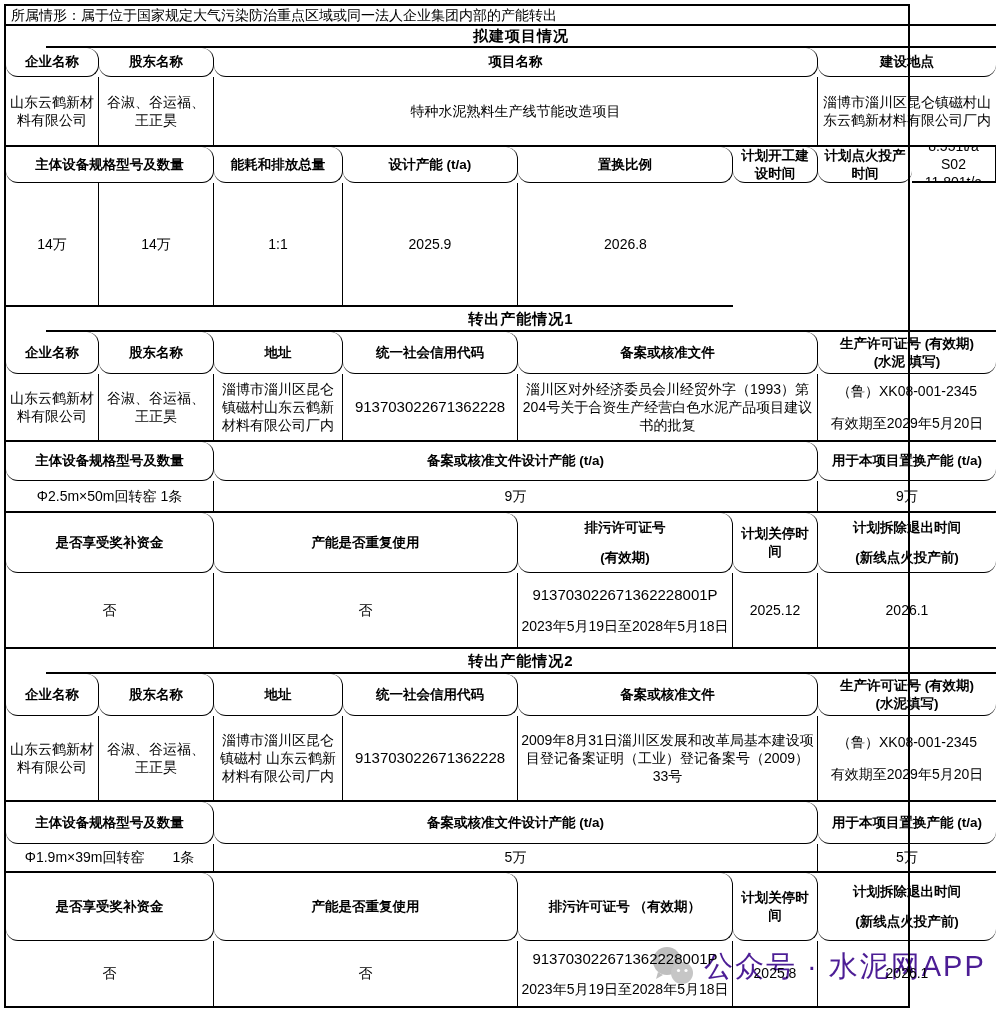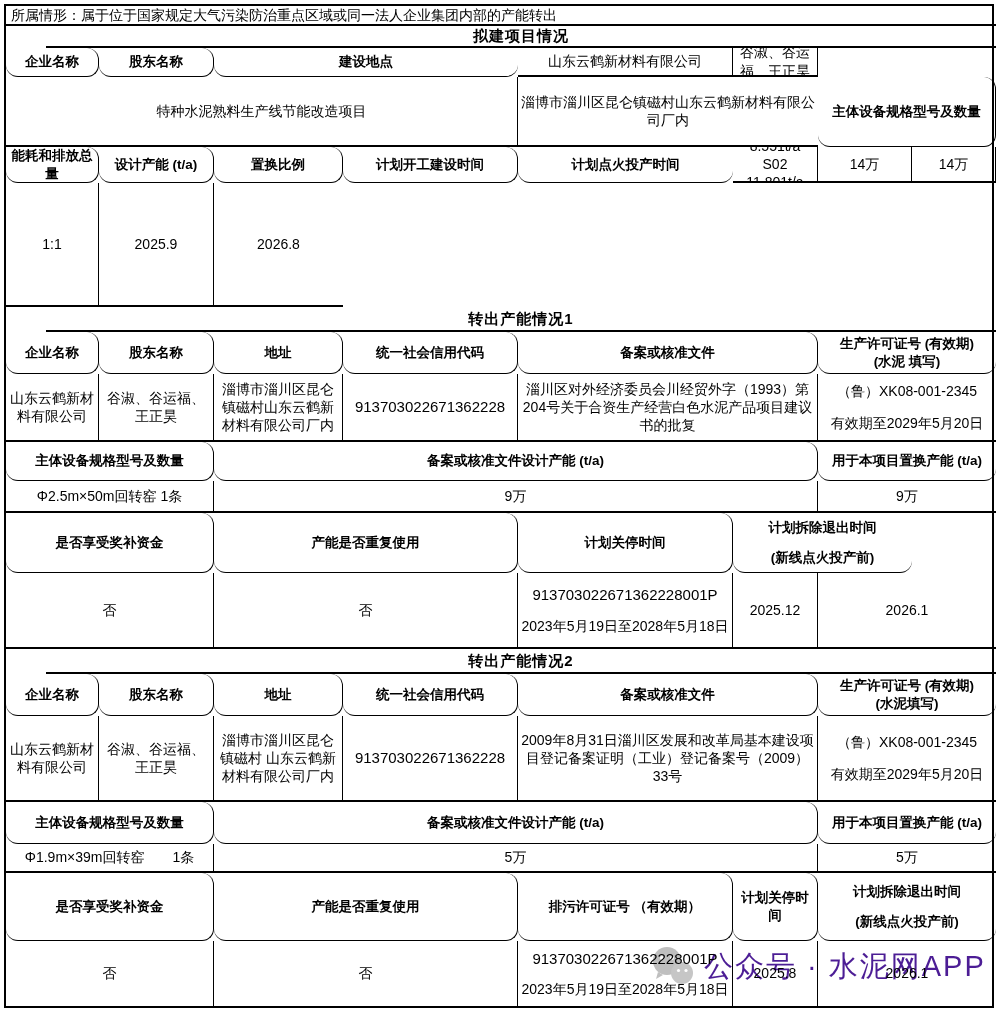--- a/index.html
+++ b/index.html
@@ -2,21 +2,21 @@
 <html><head>
 <meta charset="utf-8">
 <style>
   html,body{margin:0;padding:0;background:#ffffff;}
   body{
     width:1000px;height:1009px;position:relative;
     font-family:"Liberation Sans","DejaVu Sans",sans-serif;
     color:#000;
   }
   .tbl{
-    position:absolute;left:4px;top:4px;width:990px;
+    position:absolute;left:4px;top:4px;width:906px;
     display:grid;
     grid-template-columns:93px 115px 129px 175px 215px 85px 94px 84px;
     grid-template-rows:20px 22px 29px 70px 36px 124px 25px 42px 68px 39px 32px 60px 76px 25px 42px 86px 42px 29px 68px 65px;
     border:2px solid #000;
     box-sizing:border-box;
     background:#fff;
   }
   .c{
     border-right:1px solid #000;border-bottom:1px solid #000;
     display:flex;flex-direction:column;align-items:center;justify-content:center;
@@ -45,20 +45,21 @@
 <body>
 
 <div class="tbl">
 
   <div class="c s8 left bb2 nr">所属情形：属于位于国家规定大气污染防治重点区域或同一法人企业集团内部的产能转出</div>
 
   <div class="c s8 title bb2 nr">拟建项目情况</div>
 
   <div class="c s1 hdr">企业名称</div>
   <div class="c s1 hdr">股东名称</div>
+  <div class="c s4 hdr">项目名称</div>
   <div class="c s2 hdr nr">建设地点</div>
 
   <div class="c s1 bb2">山东云鹤新材料有限公司</div>
   <div class="c s1 bb2">谷淑、谷运福、王正昊</div>
   <div class="c s4 bb2">特种水泥熟料生产线节能改造项目</div>
   <div class="c s2 bb2 nr">淄博市淄川区昆仑镇磁村山东云鹤新材料有限公司厂内</div>
 
   <div class="c s2 hdr">主体设备规格型号及数量</div>
   <div class="c s1 hdr">能耗和排放总量</div>
   <div class="c s1 hdr">设计产能 (t/a)</div>
@@ -103,20 +104,24 @@
   <div class="c s2 hdr">主体设备规格型号及数量</div>
   <div class="c s4 hdr">备案或核准文件设计产能 (t/a)</div>
   <div class="c s2 hdr nr">用于本项目置换产能 (t/a)</div>
 
   <div class="c s2 bb2">Φ2.5m×50m回转窑 1条</div>
   <div class="c s4 bb2">9万</div>
   <div class="c s2 bb2 nr">9万</div>
 
   <div class="c s2 hdr">是否享受奖补资金</div>
   <div class="c s2 hdr">产能是否重复使用</div>
+  <div class="c s1 hdr">
+    <div>排污许可证号</div>
+    <div class="gap12">(有效期)</div>
+  </div>
   <div class="c s1 hdr">计划关停时间</div>
   <div class="c s2 hdr nr">
     <div>计划拆除退出时间</div>
     <div class="gap12">(新线点火投产前)</div>
   </div>
 
   <div class="c s2 bb2">否</div>
   <div class="c s2 bb2">否</div>
   <div class="c s1 bb2">
     <div class="num">913703022671362228001P</div>

